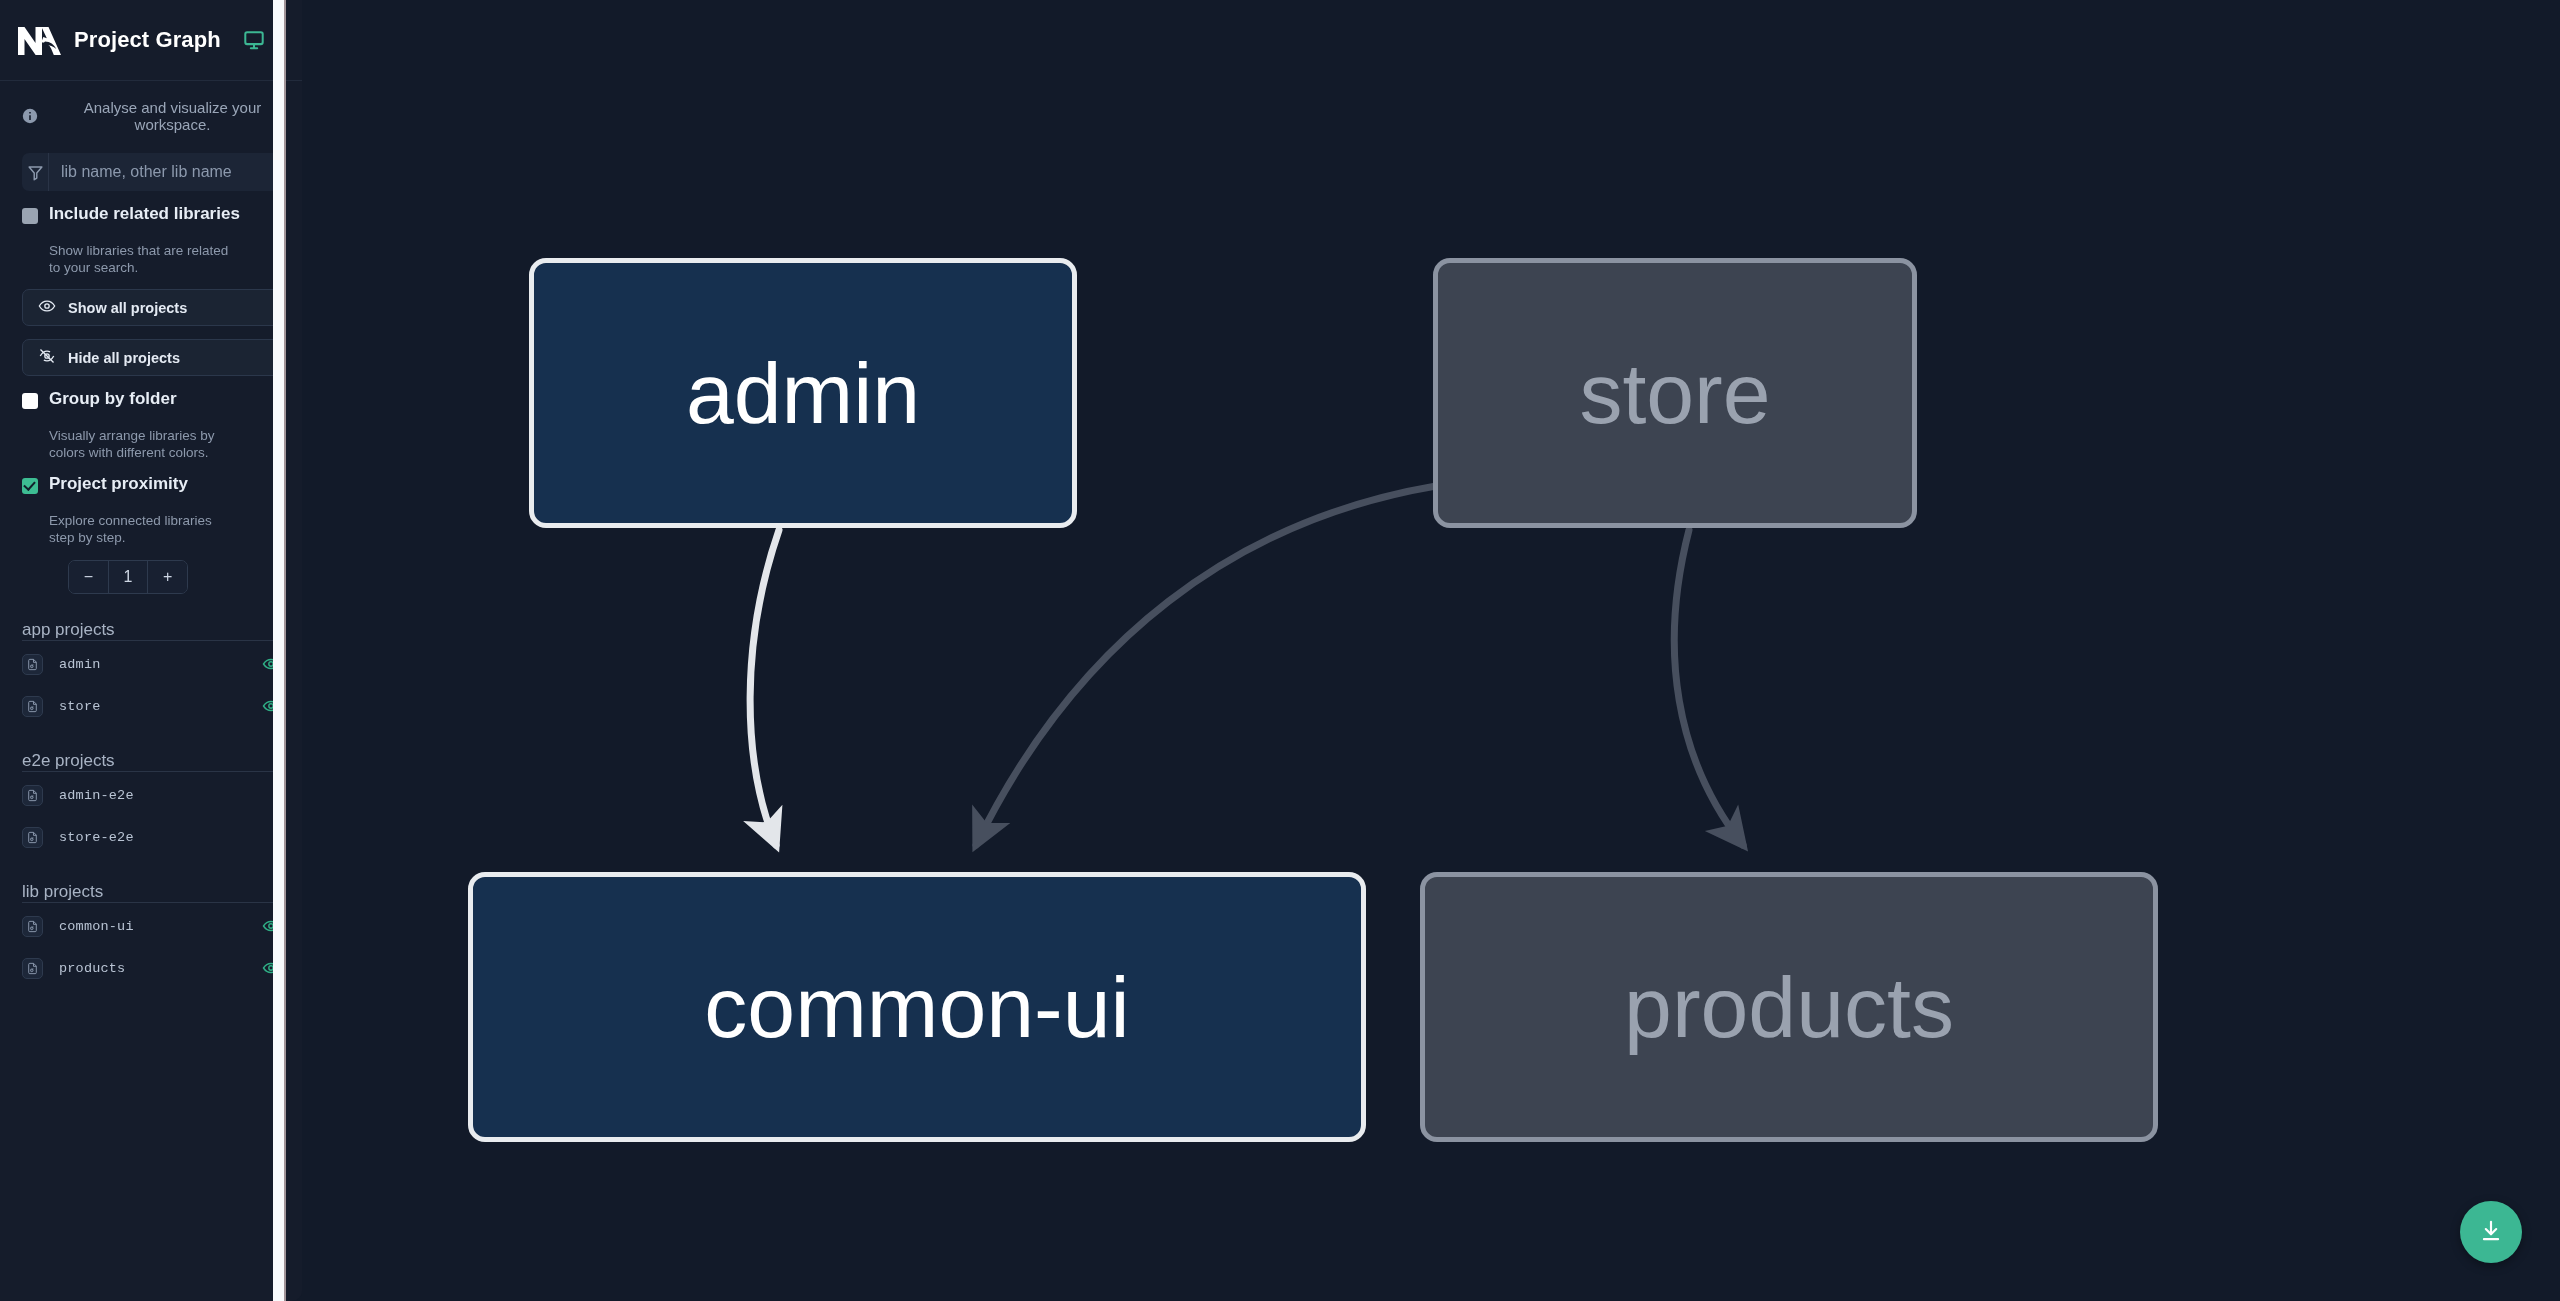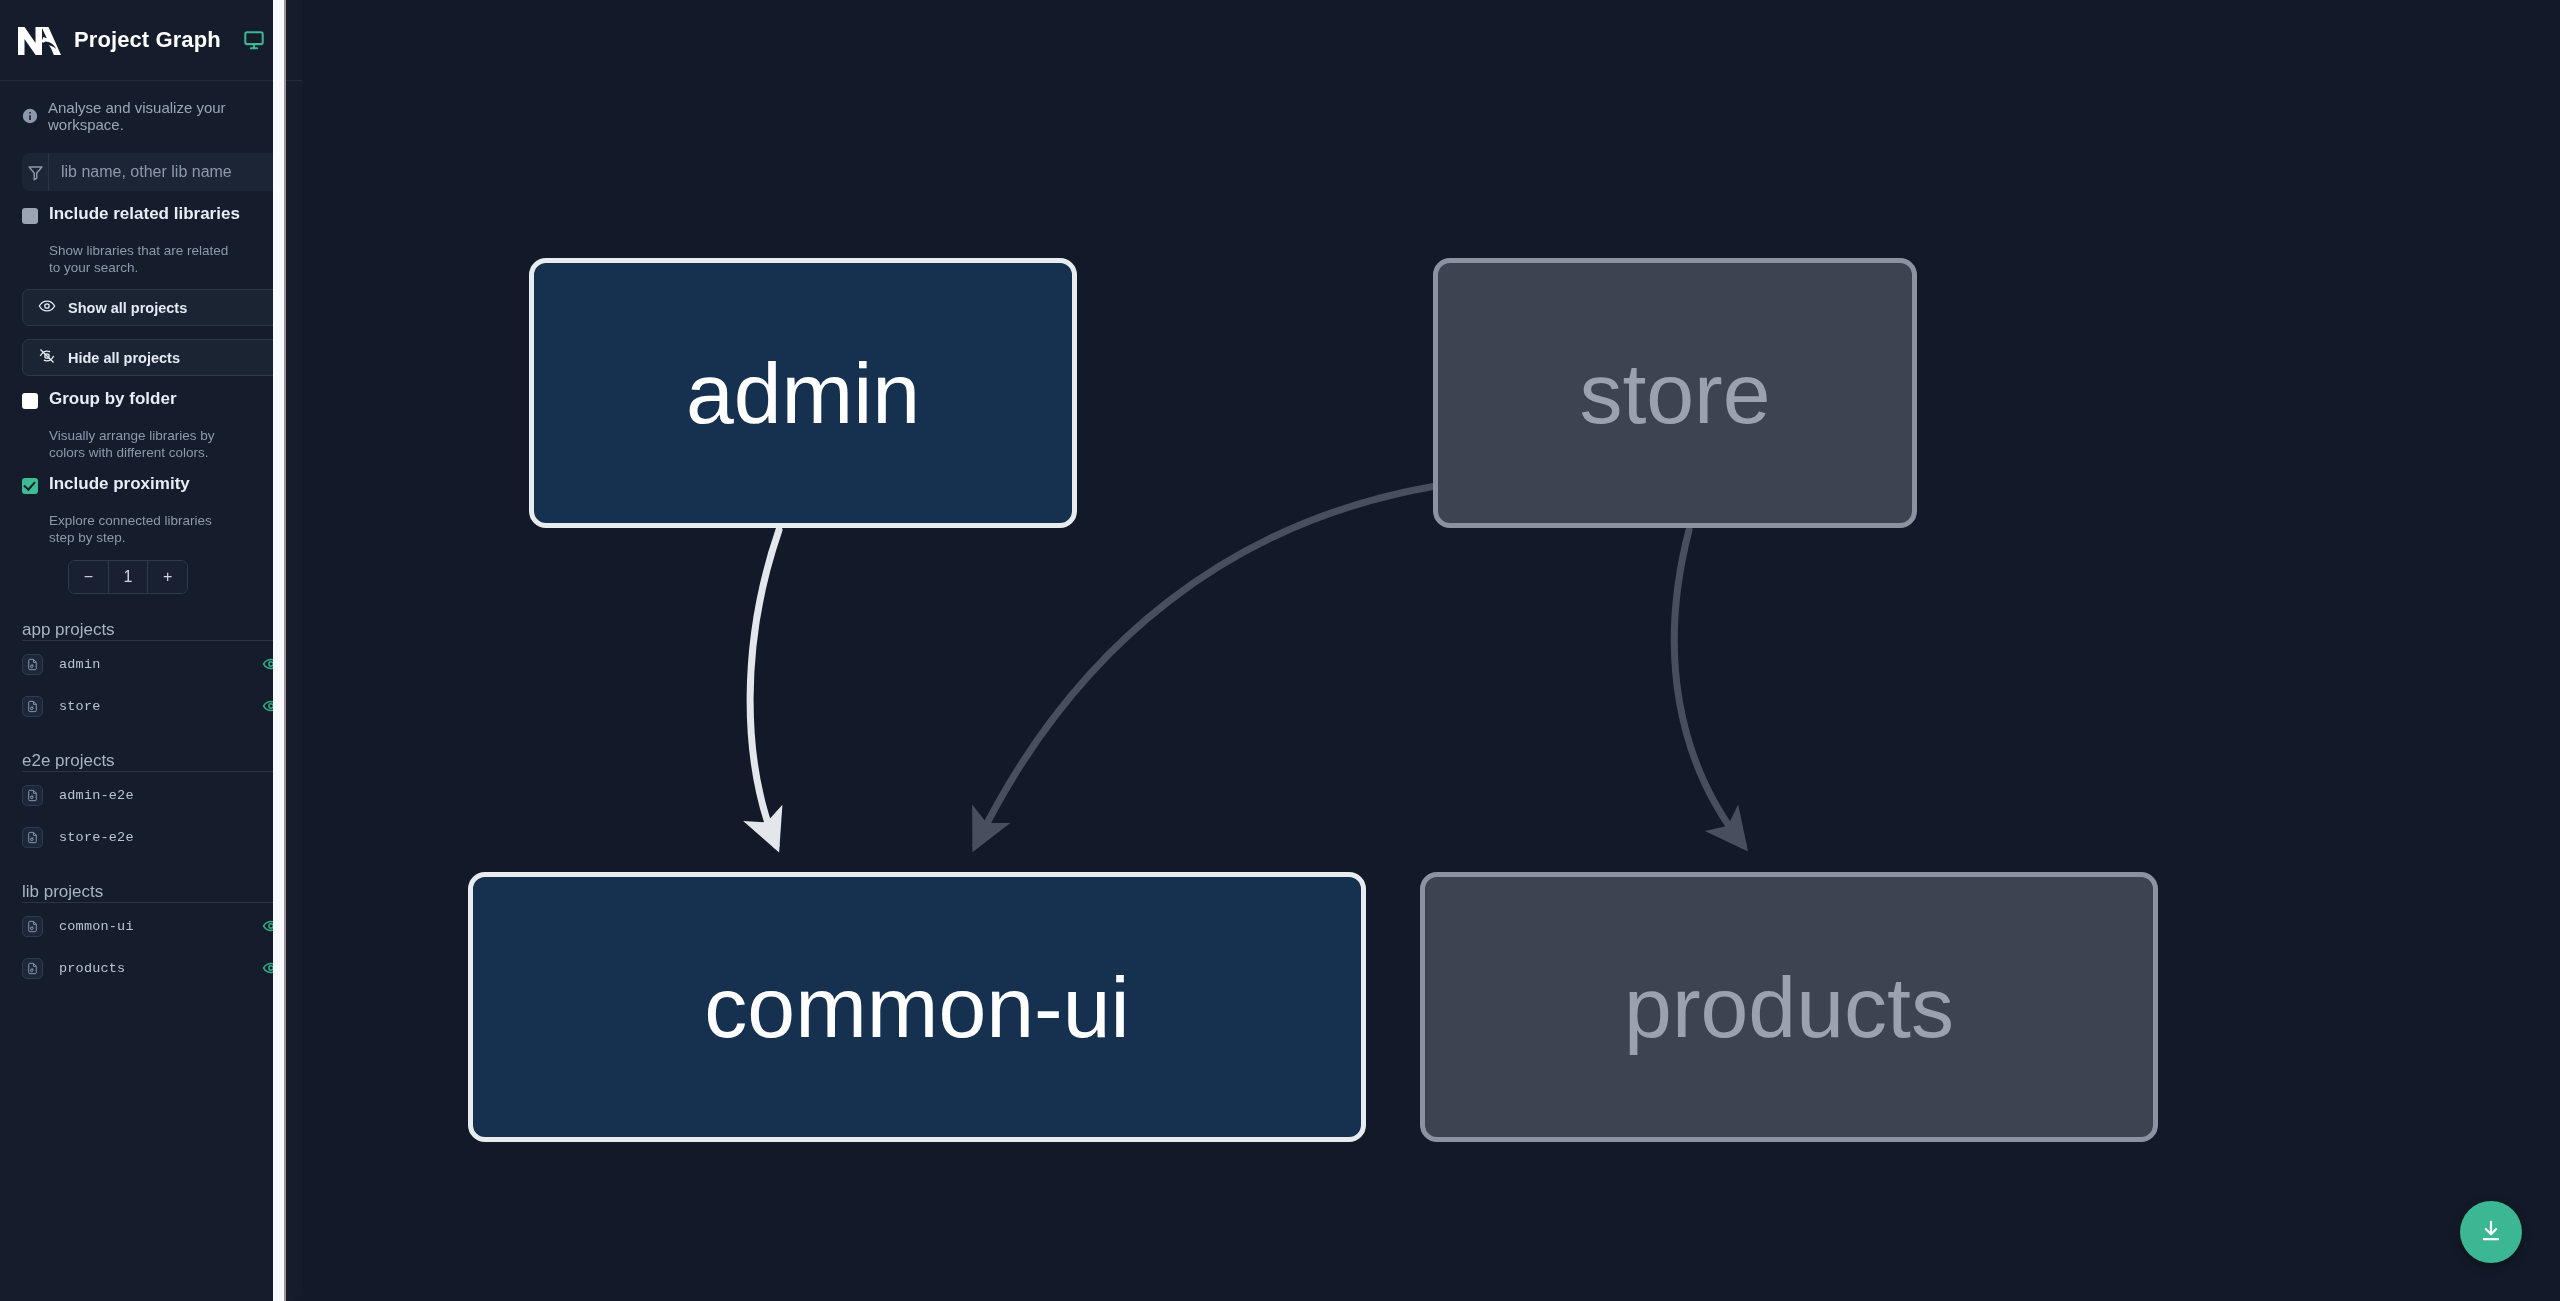--- a/index.html
+++ b/index.html
@@ -37,23 +37,23 @@
     border-bottom: 1px solid #222b3c;
   }
   .nx-logo { width: 46px; height: 34px; flex: 0 0 auto; }
   .sb-title {
     color: #ffffff; font-size: 22px; font-weight: 700;
     letter-spacing: .1px;
   }
   .monitor-icon { width: 22px; height: 22px; margin-left: 10px; flex: 0 0 auto; }
 
   .sb-tagline {
-    display: flex; align-items: center; gap: 10px;
+    display: flex; align-items: center; gap: 23px;
     padding: 18px 18px 14px 22px;
-    color: #9aa6b8; font-size: 15px;
+    color: #9aa6b8; font-size: 15px; text-align: center;
   }
   .info-icon { width: 16px; height: 16px; flex: 0 0 auto; }
 
   .sb-body { padding: 0 22px; }
 
   .search-row {
     display: flex; align-items: stretch;
     height: 38px; margin-top: 6px;
     background: #1c2536; border-radius: 7px; overflow: hidden;
   }
@@ -243,21 +243,21 @@
         <span class="cbox white"></span>
         <div class="check-text">
           <div class="ct-title">Group by folder</div>
           <div class="ct-desc">Visually arrange libraries by colors with different colors.</div>
         </div>
       </div>
 
       <div class="check-block">
         <span class="cbox green"></span>
         <div class="check-text">
-          <div class="ct-title">Include proximity</div>
+          <div class="ct-title">Project proximity</div>
           <div class="ct-desc">Explore connected libraries step by step.</div>
         </div>
       </div>
 
       <div class="stepper">
         <div>−</div>
         <div class="val">1</div>
         <div>+</div>
       </div>
 

